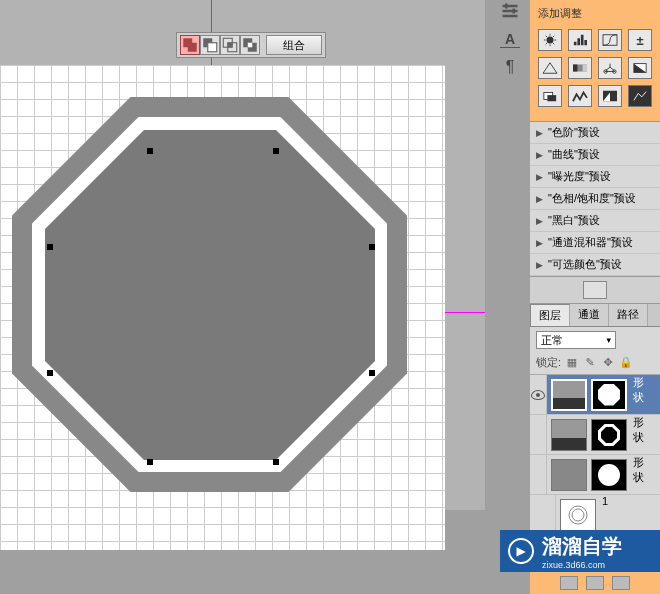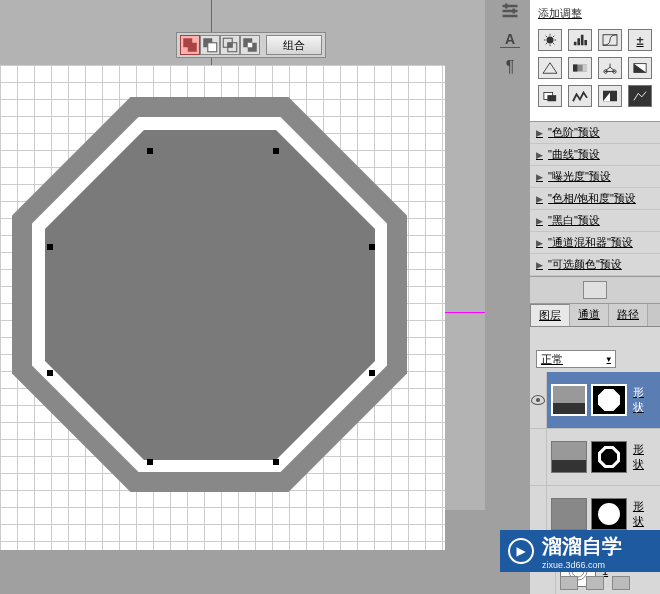--- a/index.html
+++ b/index.html
@@ -26,21 +26,21 @@
   .sel-handle { position: absolute; width: 6px; height: 6px; background: #000; }
 
   .path-toolbar { position: absolute; left: 176px; top: 32px; display: flex; background: #d0d0d0; border: 1px solid #888; padding: 2px 3px; gap: 0; align-items: center; }
   .tb-btn { width: 20px; height: 20px; border: 1px solid #888; background: #e0e0e0; display: flex; align-items: center; justify-content: center; cursor: pointer; }
   .tb-btn.active { background: #ffb0b0; border-color: #a04040; }
   .tb-combine { margin-left: 6px; width: 56px; height: 20px; border: 1px solid #888; background: linear-gradient(#f5f5f5,#d5d5d5); display:flex; align-items:center; justify-content:center; cursor:pointer; }
 
   .side-icons { position: absolute; left: 497px; top: 0; width: 26px; height: 90px; display: flex; flex-direction: column; gap: 10px; padding-top: 2px; align-items: center; }
   .side-icon { width: 20px; height: 18px; display:flex; align-items:center; justify-content:center; color:#444; }
 
-  .right-panel { position: absolute; left: 530px; top: 0; right: 0; bottom: 0; background: #ffffff; text-decoration: underline; }
+  .right-panel { position: absolute; left: 530px; top: 0; right: 0; bottom: 0; background: #fdba74; }
 
   .adj-header { padding: 6px 8px 8px 8px; color: #333; }
 
   .adj-rows { padding: 0 8px 8px 8px; }
   .adj-row { display: flex; gap: 6px; margin-bottom: 6px; justify-content: flex-start; }
   .adj-icon { width: 28px; height: 22px; border: 1px solid #777; background: #e8e8e8; display:flex; align-items:center; justify-content:center; cursor:pointer; }
   .adj-icon svg { width: 18px; height: 14px; }
 
   .preset-list { background: #d8d8d8; border-top: 1px solid #999; }
   .preset-item { display:flex; align-items:center; padding: 3px 6px; border-bottom: 1px solid #c5c5c5; cursor:pointer; }
@@ -48,26 +48,26 @@
   .preset-label { flex:1; }
 
   .tab-icons-row { display:flex; justify-content:center; padding: 4px 0; border-top:1px solid #999; border-bottom:1px solid #999; background:#d0d0d0; }
   .tab-small-icon { width:24px; height:18px; border:1px solid #888; background:#e0e0e0;}
 
   .panel-tabs { display:flex; background:#c8c8c8; border-bottom:1px solid #888; }
   .panel-tab { padding: 3px 8px; border-right:1px solid #aaa; cursor:pointer; background:#d0d0d0; }
   .panel-tab.active { background:#e8e8e8; border-top:1px solid #888; border-left:1px solid #888; }
 
   .blend-row { display:flex; padding:4px 6px; gap:6px; align-items:center; background:#d8d8d8; }
-  .blend-select { flex:0 0 80px; height:18px; border:1px solid #888; background:#fff; display:flex; align-items:center; padding:0 4px; font-size:11px; justify-content:space-between; cursor:pointer;margin-top:19px;}
+  .blend-select { flex:0 0 80px; height:18px; border:1px solid #888; background:#fff; display:flex; align-items:center; padding:0 4px; font-size:11px; justify-content:space-between; cursor:pointer;}
   .lock-row { display:flex; padding: 2px 6px 4px 6px; gap: 4px; align-items:center; color:#444; background:#d8d8d8; border-bottom:1px solid #aaa;}
   .lock-icon { width:14px; height:14px; border:1px solid transparent; display:flex; align-items:center; justify-content:center; color:#666;}
 
   .layers { background:#d8d8d8; }
-  .layer-row { display:flex; align-items:center; height:57px; border-bottom:1px solid #c0c0c0; padding-right:13px; }
+  .layer-row { display:flex; height:40px; border-bottom:1px solid #c0c0c0; padding-right:13px; }
   .layer-vis { width:26px; height:100%; display:flex; align-items:center; justify-content:center; border-right:1px solid #c0c0c0;}
   .eye { width:14px; height:10px; border:1px solid #555; border-radius: 50% 50% 50% 50% / 60% 60% 40% 40%; position:relative;}
   .eye:after { content:""; position:absolute; left:50%; top:50%; width:4px; height:4px; background:#555; border-radius:50%; transform:translate(-50%,-50%);}
   .layer-thumbs { display:flex; gap:4px; padding-left:4px; align-items:center;}
   .thumb { width:36px; height:32px; border:1px solid #777; background:#888; display:flex; align-items:center; justify-content:center;}
   .thumb.dark-gradient { background: linear-gradient(#999 60%, #333 60%); }
   .thumb.white-bg { background:#fff; }
   .thumb-oct-mask { width:22px; height:22px; background:#fff; clip-path: polygon(30% 0%, 70% 0%, 100% 30%, 100% 70%, 70% 100%, 30% 100%, 0% 70%, 0% 30%);}
   .thumb-circle-mask { width:22px; height:22px; background:#fff; border-radius:50%;}
   .layer-label { padding-left:6px; }
@@ -273,20 +273,27 @@
     <div class="panel-tab"><span>路径</span></div>
   </div>
 
   <div class="blend-row">
     <div class="blend-select">
       <span>正常</span>
       <span style="font-size:9px;">▾</span>
     </div>
   </div>
 
+  <div class="lock-row">
+    <span>锁定:</span>
+    <div class="lock-icon">▦</div>
+    <div class="lock-icon">✎</div>
+    <div class="lock-icon">✥</div>
+    <div class="lock-icon">🔒</div>
+  </div>
 
   <div class="layers">
     <div class="layer-row selected">
       <div class="layer-vis">
           <div class="eye"></div>
         </div>
       <div class="layer-thumbs">
         <div class="thumb dark-gradient"></div>
         <div class="thumb" style="background:#000">
             <div class="thumb-oct-mask"></div>

